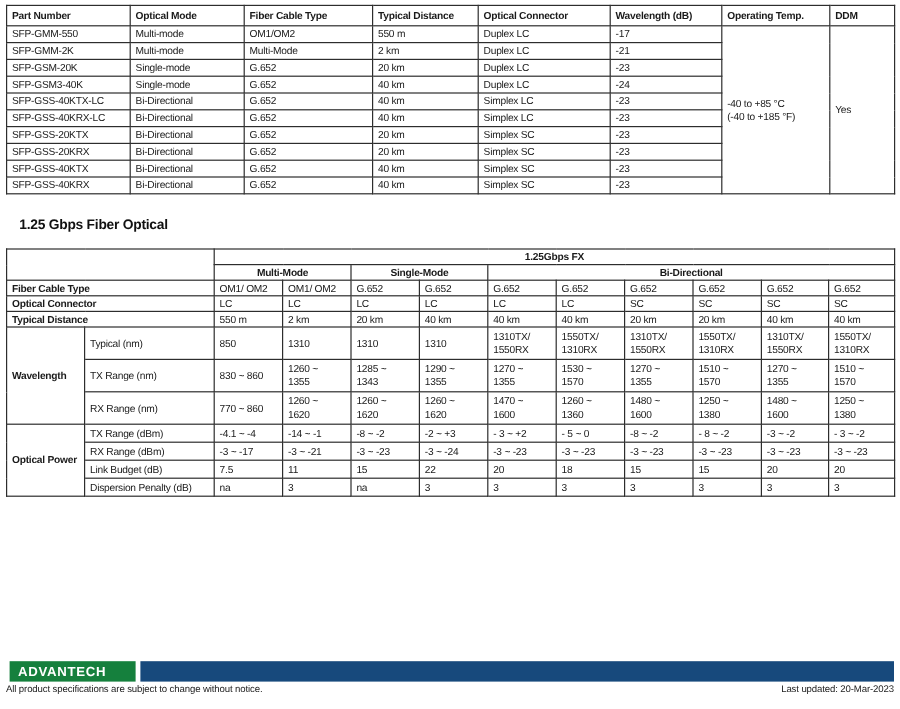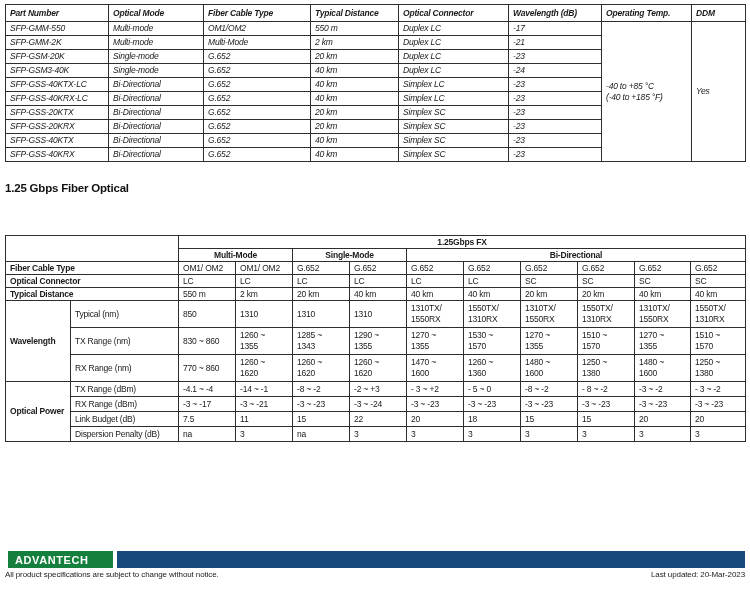--- a/index.html
+++ b/index.html
@@ -25,31 +25,31 @@
     vertical-align: middle;
     text-align: left;
     white-space: pre-line;
     overflow: hidden;
     color: #1a1a1a;
     font-weight: normal;
   }
   th, .b { font-weight: bold; }
   .c { text-align: center; }
   
-  .t1 { left: 5px; top: 4px; width: 740px; font-style: italic; }
+  .t1 { left: 5px; top: 4px; width: 740px; }
   .t1 tr.hdr  { height: 17px; }
   .t1 tr.data { height: 14px; margin-top: 39px; }
   
-  .t2 { left: 5px; top: 207px; width: 740px; margin-top: 28px; }
+  .t2 { left: 5px; top: 207px; width: 740px; }
   .t2 tr.r-sm { height: 13px; }
   .t2 tr.r-wl { height: 27px; }
   .t2 tr.r-op { height: 15px; }
   .section-title {
     position: absolute;
-    left: 5px; top: 182px;
+    left: 16px; top: 182px;
     font-size: 11.5px;
     font-weight: bold;
     letter-spacing: -0.2px;
     color: #111;
   }
   
   .logo-box {
     position: absolute;
     left: 8px; top: 551px;
     width: 105px; height: 17px;

